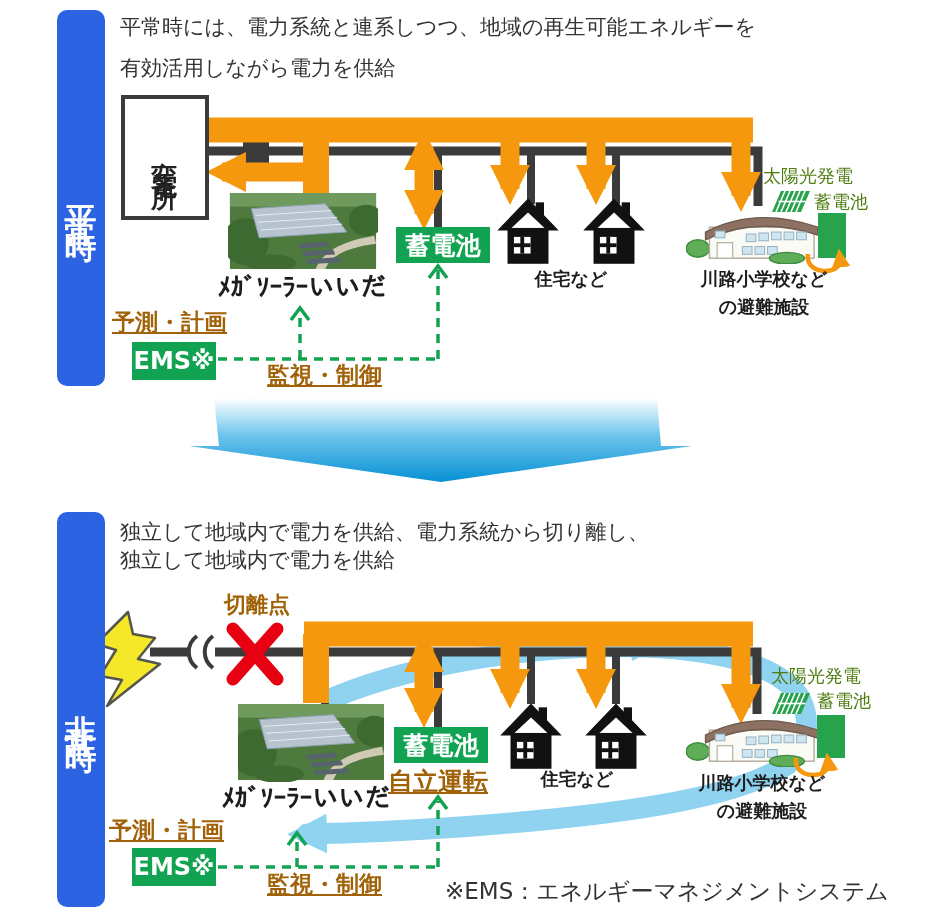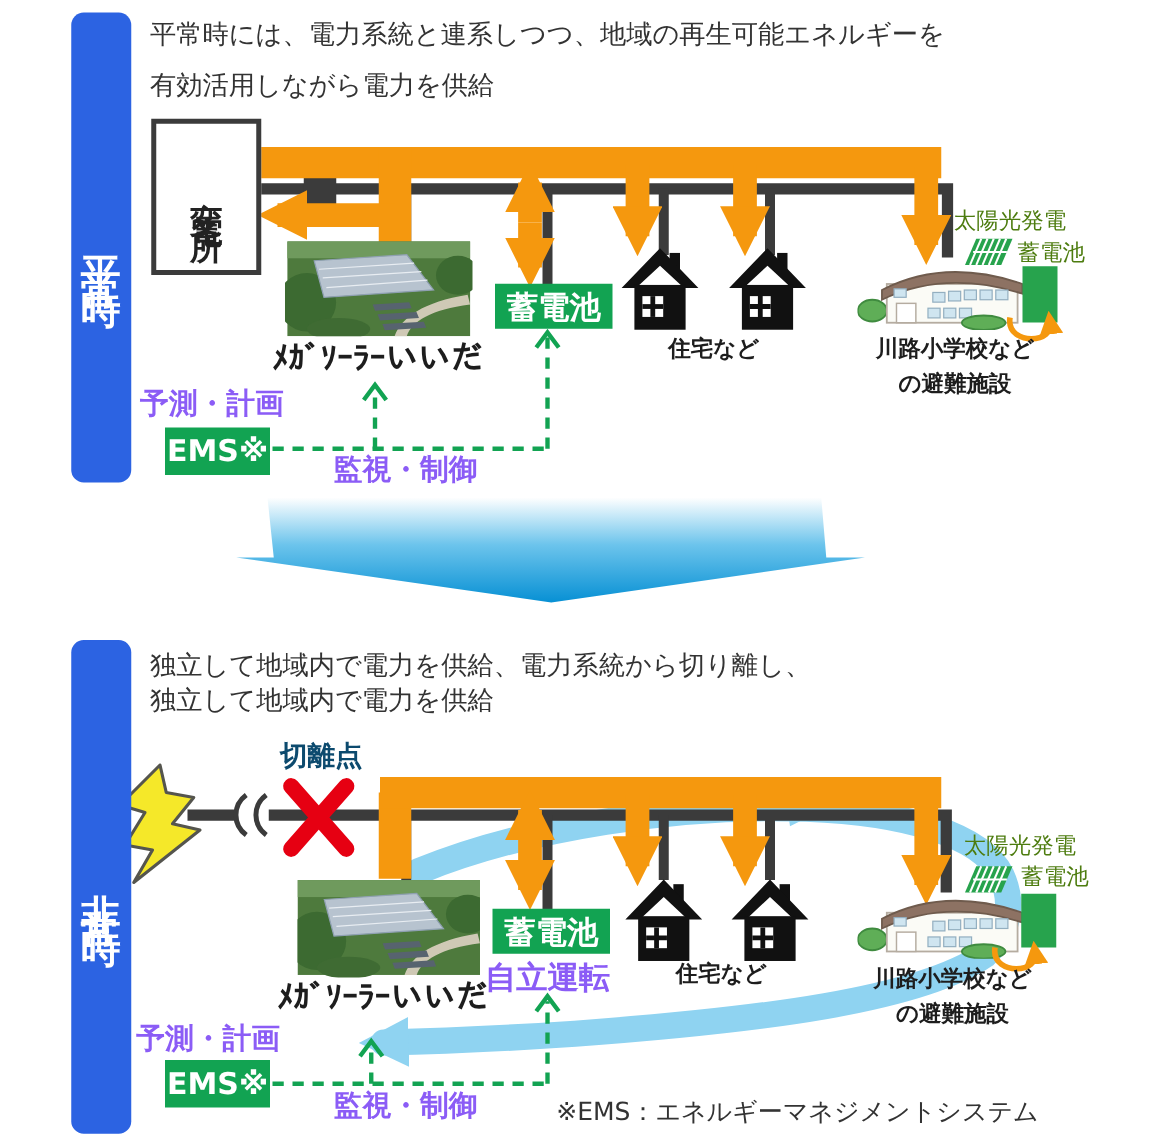--- a/index.html
+++ b/index.html
@@ -3,33 +3,33 @@
 <meta charset="utf-8">
 <style>
   html,body{margin:0;padding:0;background:#fff;}
   #canvas{position:relative;width:927px;height:915px;overflow:hidden;background:#fff;
           font-family:"DejaVu Sans","Liberation Sans",sans-serif;}
   #diagram-svg{position:absolute;left:0;top:0;width:927px;height:915px;}
   .title{position:absolute;font-size:21px;line-height:28px;color:#333;font-weight:500;white-space:nowrap;}
   .lbl{position:absolute;white-space:nowrap;color:#1d1d1d;font-weight:700;font-size:18px;}
   .ctr{transform:translateX(-50%);}
   .small{position:absolute;font-size:18px;color:#4d7c0f;font-weight:400;white-space:nowrap;}
-  .greent{position:absolute;font-size:23px;font-weight:700;color:#8b5cf6;white-space:nowrap;}
-  .redt{position:absolute;font-size:22px;font-weight:700;color:#0c4a6e;white-space:nowrap;}
+  .greent{position:absolute;font-size:23px;font-weight:700;color:#a16207;white-space:nowrap;text-decoration:underline;}
+  .redt{position:absolute;font-size:22px;font-weight:700;color:#a16207;white-space:nowrap;}
   .gbox{position:absolute;display:flex;align-items:center;justify-content:center;
         background:#12A352;color:#fff;font-weight:700;}
   .sidebar{position:absolute;left:57px;width:48px;background:#2C63E2;border-radius:10px;
            display:flex;align-items:center;justify-content:center;}
   .vtext{writing-mode:vertical-rl;text-orientation:upright;color:#fff;font-weight:700;
          font-size:32px;letter-spacing:13px;}
   .substation{position:absolute;left:121px;top:95px;width:80px;height:117px;background:#fff;
               border:4px solid #3b3b3b;display:flex;align-items:center;justify-content:center;}
   .substation .vtext2{writing-mode:vertical-rl;text-orientation:upright;color:#222;font-weight:700;
               font-size:26px;letter-spacing:11px;}
-  .footnote{position:absolute;font-size:20px;color:#333;white-space:nowrap;}
+  .footnote{position:absolute;font-size:23px;color:#333;white-space:nowrap;}
 </style>
 </head>
 <body>
 
 <div id="canvas">
 
   <svg id="diagram-svg" viewBox="0 0 927 915">
     <defs>
       <marker id="ah-o" viewBox="0 0 10 10" refX="6" refY="5" markerWidth="2.1" markerHeight="2.1" orient="auto">
         <path d="M0,0 L10,5 L0,10 Z" fill="#F5980E"></path>

